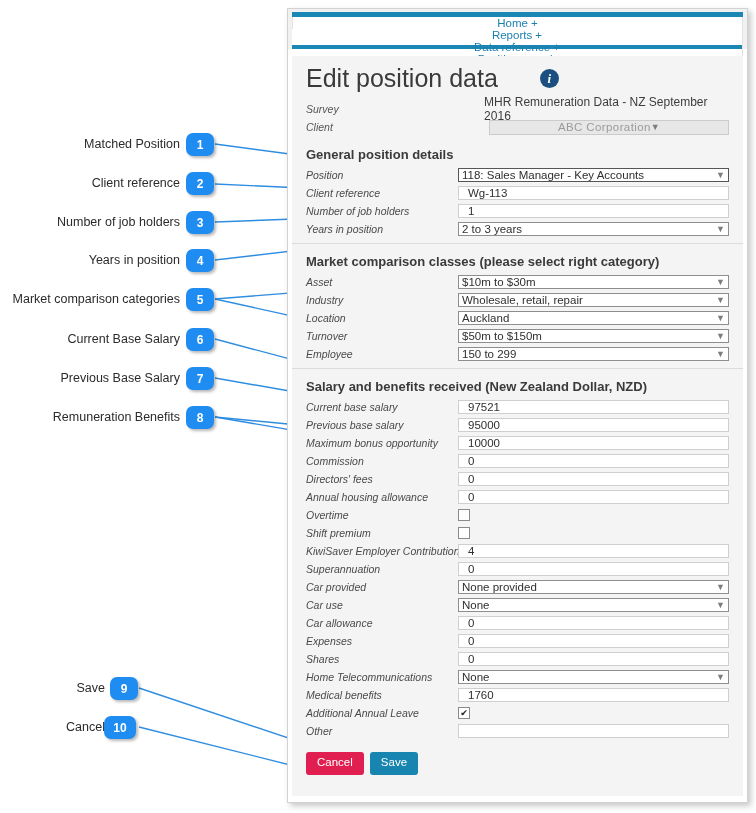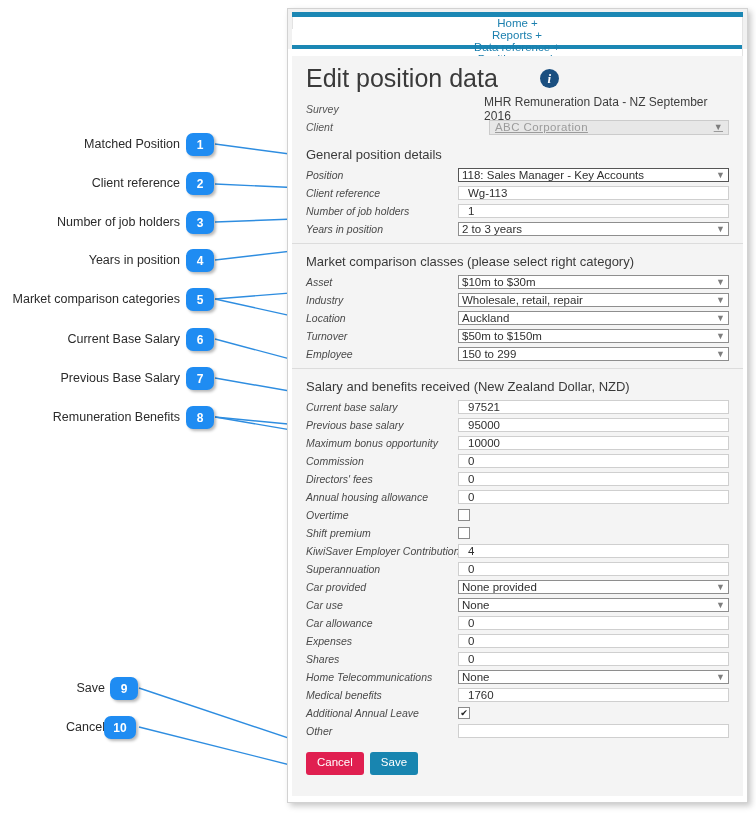--- a/index.html
+++ b/index.html
@@ -97,33 +97,32 @@
   .meta{padding:6px 14px 0 14px;}
   .meta-row{display:flex;align-items:center;height:16px;margin-bottom:2px;gap:38px;}
   .meta-label{
     width:145px;font-size:10.5px;font-style:italic;color:#555;
   }
   .meta-value{font-size:12px;color:#3d3d3d;}
   .meta-select{
     flex:1;height:15px;
     background:#e7e7e7;
     border:1px solid #cbcbcb;
-    display:flex;align-items:center;justify-content:space-between;
+    display:flex;align-items:center;justify-content:center;
     padding:0 5px;
     font-size:11.5px;
     color:#9b9b9b;
     box-sizing:border-box;
     letter-spacing:.4px;
-    text-decoration:underline;
   }
   .chev{font-size:9px;color:#7d7d7d;}
 
   .section-title{
     font-size:13px;
-    font-weight:normal;
+    font-weight:bold;
     color:#3a3a3a;
     padding:10px 0 4px 14px;
   }
   .section-title.border-top{border-top:1px solid #dcdcdc;margin-top:5px;}
 
   .form{padding:0 14px 0 14px;}
   .f-row{
     display:flex;align-items:center;
     height:18px;
     margin-bottom:0px;

